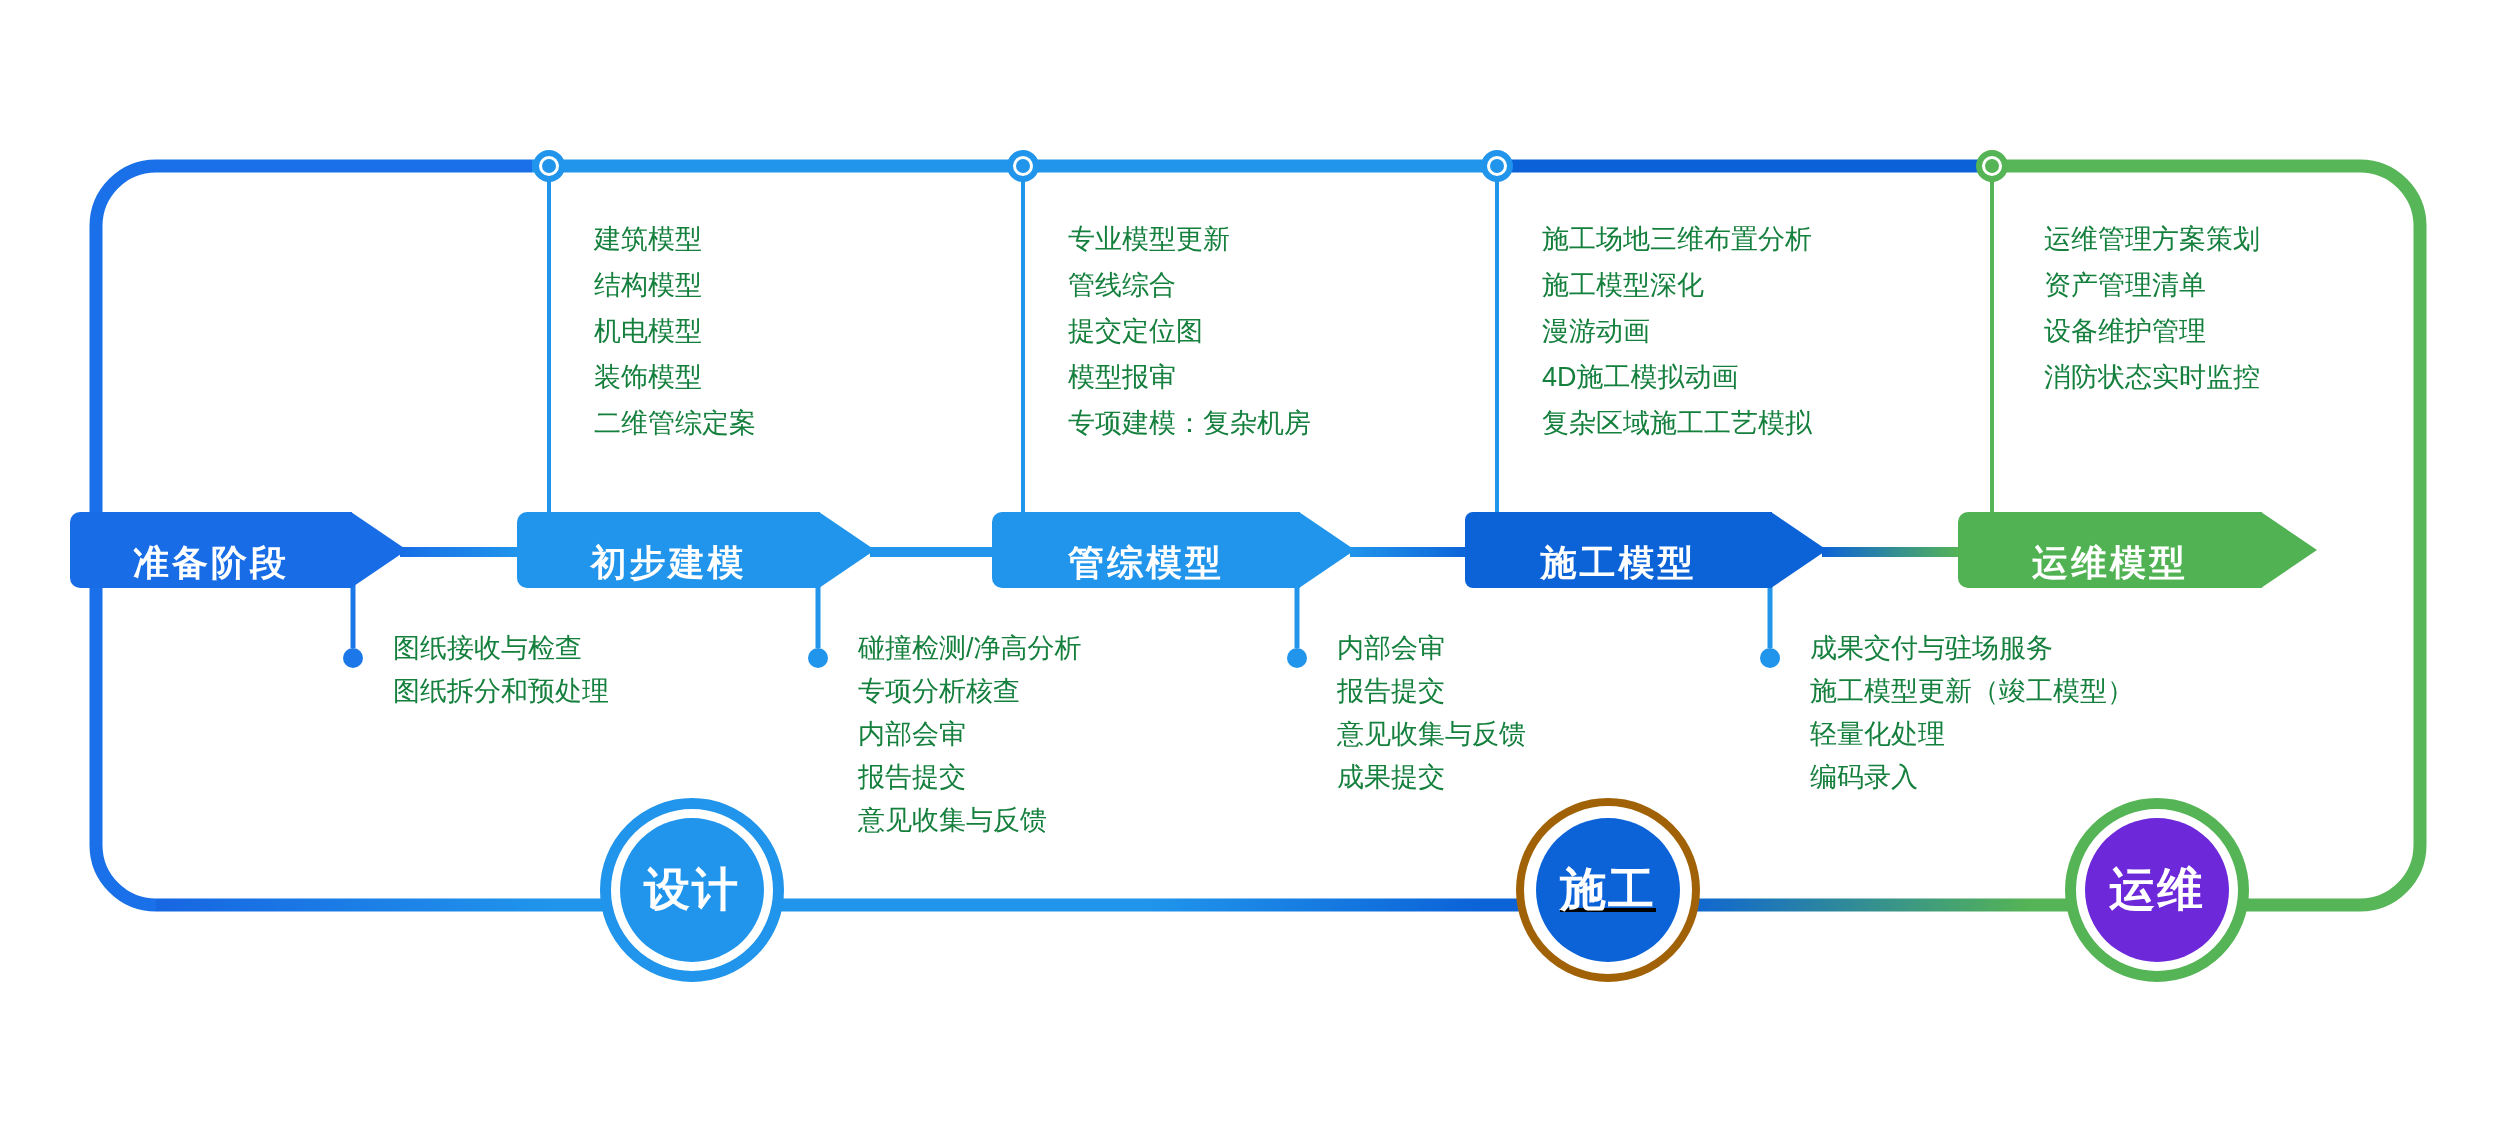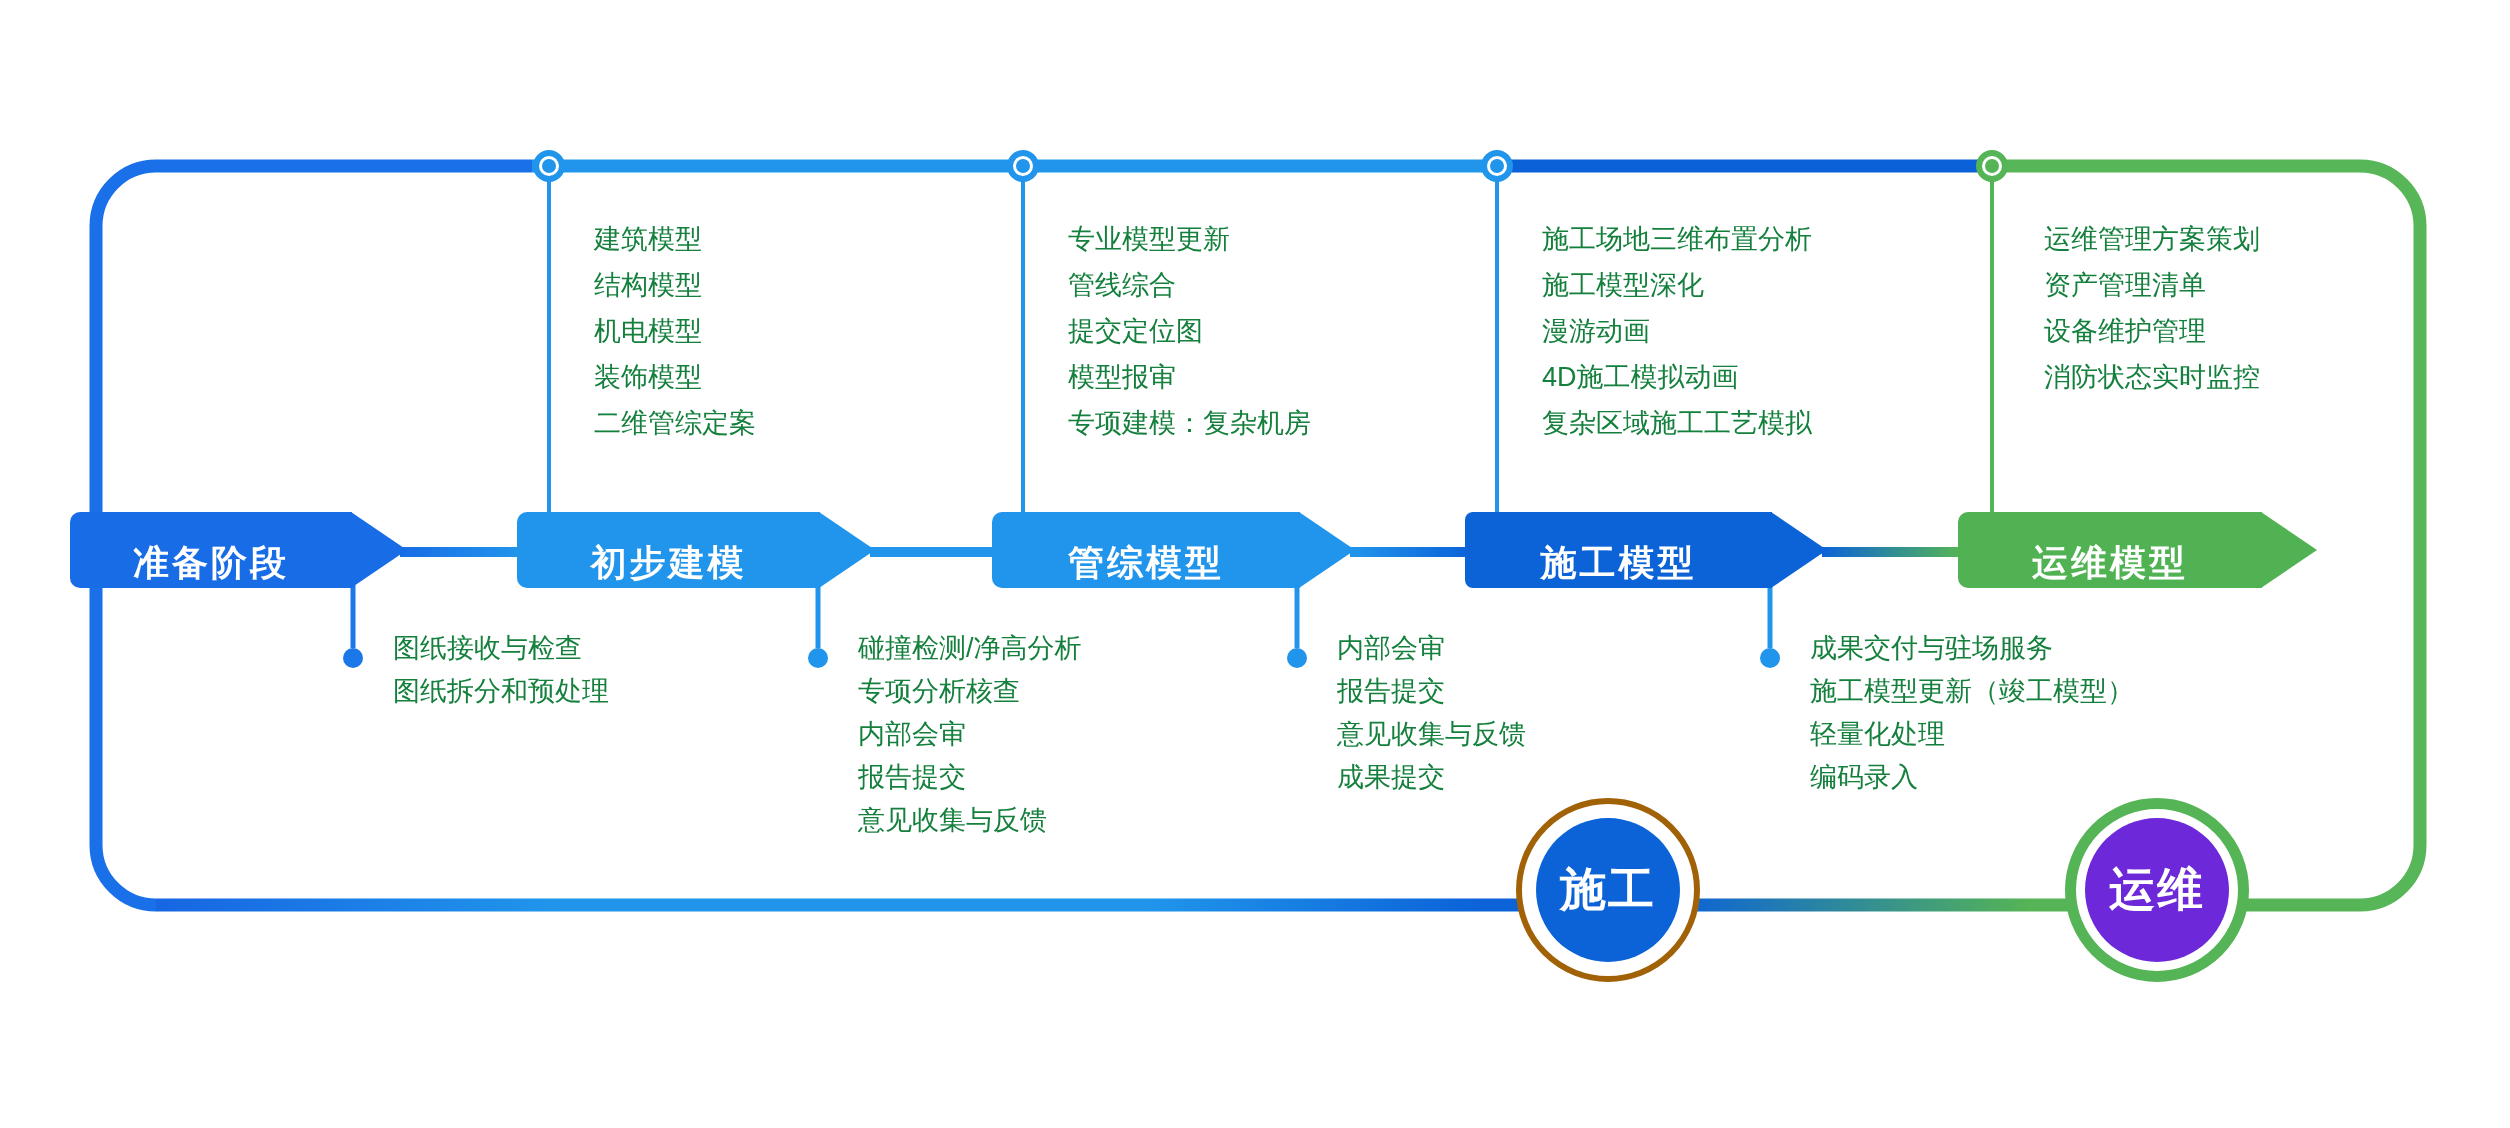--- a/index.html
+++ b/index.html
@@ -44,21 +44,21 @@
     background:#ffffff;display:flex;align-items:center;justify-content:center;
     z-index:4;box-sizing:border-box;
   }
   .stage .inner{
     width:144px;height:144px;border-radius:50%;
     display:flex;align-items:center;justify-content:center;
     color:#fff;font-size:46px;font-weight:700;letter-spacing:2px;
   }
   .stage-design{left:600px;top:798px;border:11px solid #2095EB;}
   .stage-design .inner{background:#2095EB;}
-  .stage-build{left:1516px;top:798px;border:6px solid #a16207;}
+  .stage-build{left:1516px;top:798px;border:8px solid #a16207;text-decoration:underline;}
   .stage-build .inner{background:#0C63D8;}
   .stage-om{left:2065px;top:798px;border:11px solid #55B455;}
   .stage-om .inner{background:#6d28d9;}
 </style>
 </head>
 <body>
 
 <div class="canvas">
 
   <svg class="layer" width="2510" height="1128" viewBox="0 0 2510 1128">
@@ -194,20 +194,23 @@
     <div>意见收集与反馈</div>
     <div>成果提交</div>
   </div>
   <div class="bot-col" style="left:1810px">
     <div>成果交付与驻场服务</div>
     <div>施工模型更新（竣工模型）</div>
     <div>轻量化处理</div>
     <div>编码录入</div>
   </div>
 
+  <div class="stage stage-design">
+    <div class="inner">设计</div>
+  </div>
   <div class="stage stage-build">
     <div class="inner">施工</div>
   </div>
   <div class="stage stage-om">
     <div class="inner">运维</div>
   </div>
 
 </div>
 
 </body></html>

